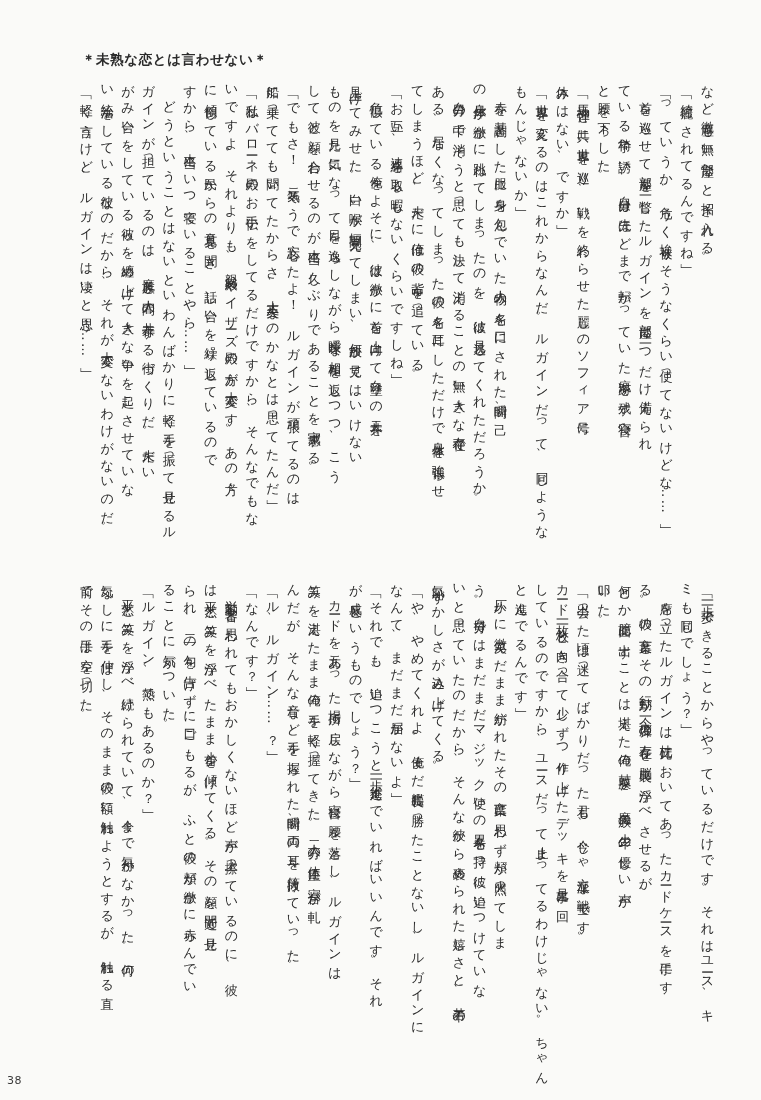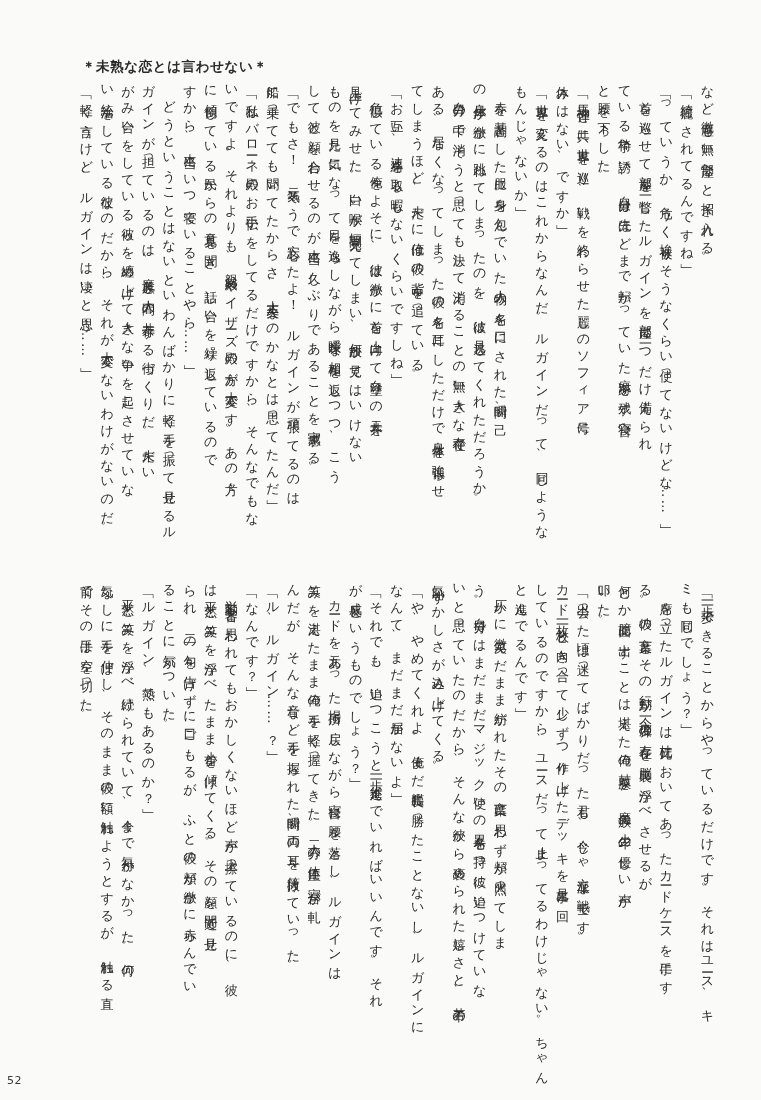--- a/index.html
+++ b/index.html
@@ -14,21 +14,21 @@
     color:var(--ink);
     overflow:hidden;
   }
   .page{
     position:relative;
     width:761px;height:1100px;
     background:var(--paper);
   }
   .story-title{
     position:absolute;
-    left:82px;top:58px;
+    left:82px;top:51px;
     font-family:"DejaVu Sans","Liberation Sans",sans-serif;
     font-weight:700;
     font-size:13.5px;
     letter-spacing:0.6px;
     color:var(--ink);
     white-space:nowrap;
   }
   .band{
     position:absolute;
     right:44px;
@@ -123,14 +123,14 @@
       <div class="col">　挙動不審と思われてもおかしくないほど声が上擦っているのに、彼</div>
       <div class="col">は平然と笑みを浮かべたまま小首を傾げてくる。その顔を間近で見せ</div>
       <div class="col">られ、二の句を告げずに口ごもるが、ふと彼の頬が微かに赤らんでい</div>
       <div class="col">ることに気がついた。</div>
       <div class="col">　「ルガイン、熱でもあるのか？」</div>
       <div class="col">　平然と笑みを浮かべ続けられていて、今まで気付かなかった。何の</div>
       <div class="col">気なしに手を伸ばし、そのまま彼の額に触れようとするが、触れる直</div>
       <div class="col">前でその手は空を切った。</div>
     </div>
 
-  <div class="page-number">52</div>
+  <div class="page-number">38</div>
 </div>
 
 </body></html>

